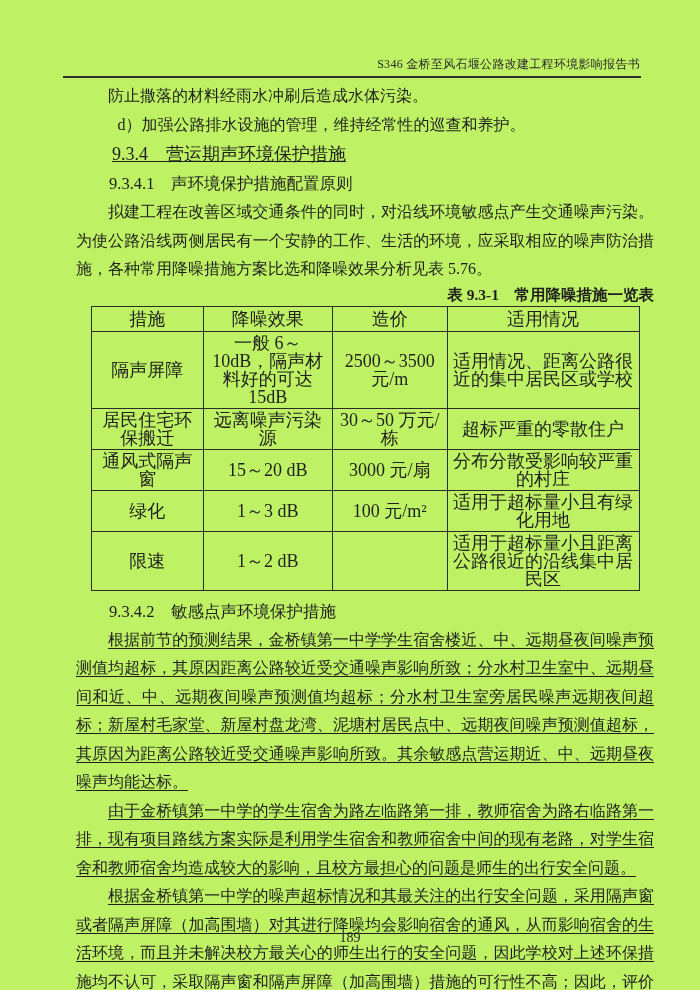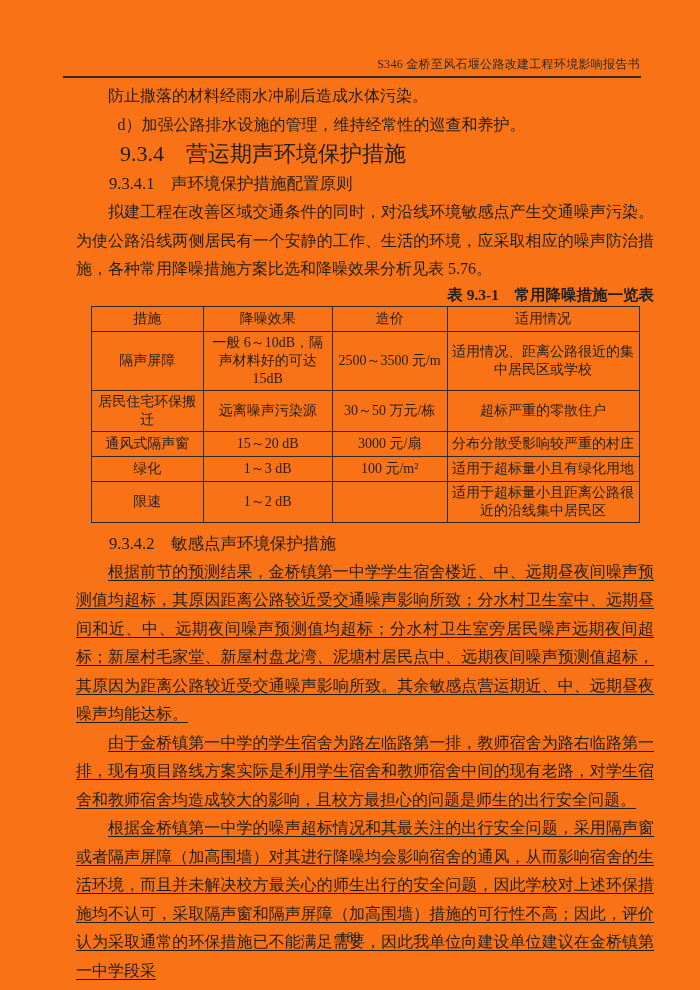--- a/index.html
+++ b/index.html
@@ -1,20 +1,20 @@
 <!DOCTYPE html>
 <html><head>
 <meta charset="utf-8">
 <style>
   html,body { margin:0; padding:0; background:#e8e8e8; }
   .page {
     position:relative;
     width:700px; height:990px;
     margin:0 auto;
-    background:#f97316;
+    background:#bef264;
     color:#1f1f1f;
     font-family:"Liberation Serif","DejaVu Serif",serif;
     overflow:hidden;
     box-sizing:border-box;
   }
   .running-header {
     position:absolute; top:56px; left:64px; right:60px;
     text-align:right;
     font-size:12px; letter-spacing:0.3px;
     color:#2a2a2a;
@@ -26,31 +26,31 @@
   }
   .content {
     position:absolute; top:82px; left:64px; width:578px;
     font-size:16px; line-height:28.5px;
     text-align:justify;
     text-justify:inter-ideograph;
     margin-left:12px;
   }
   .content p { margin:0; text-indent:2em; }
   p.d-item { text-indent:2.6em; }
-  .h1 { font-size:22px; line-height:30px; margin:2px 0 0 0; text-indent:0; }
+  .h1 { font-size:18px; line-height:30px; margin:2px 0 0 0; text-indent:0;text-decoration:underline; }
   .h2 { font-size:16.5px; line-height:29px; margin:1px 0 0 0; text-indent:0; }
   .rev { text-decoration:underline; text-decoration-thickness:1px; text-underline-offset:3px; }
   .tbl-caption {
     text-align:right; font-weight:bold; font-size:15.5px;
     margin:3px 0 5px 0; text-indent:0; line-height:22px;
   }
   table.noise {
     border-collapse:collapse; table-layout:fixed;
     width:549px; margin:0 auto 6px auto;
-    font-size:14px; line-height:18px;
+    font-size:18px; line-height:18px;
   }
   table.noise th, table.noise td {
     border:1.5px solid #2b2b2b;
     padding:2px 4px;
     text-align:center; vertical-align:middle;
     font-weight:normal;
     overflow:hidden;
   }
   table.noise th { height:20px; }
   table.noise td { height:20px; }

